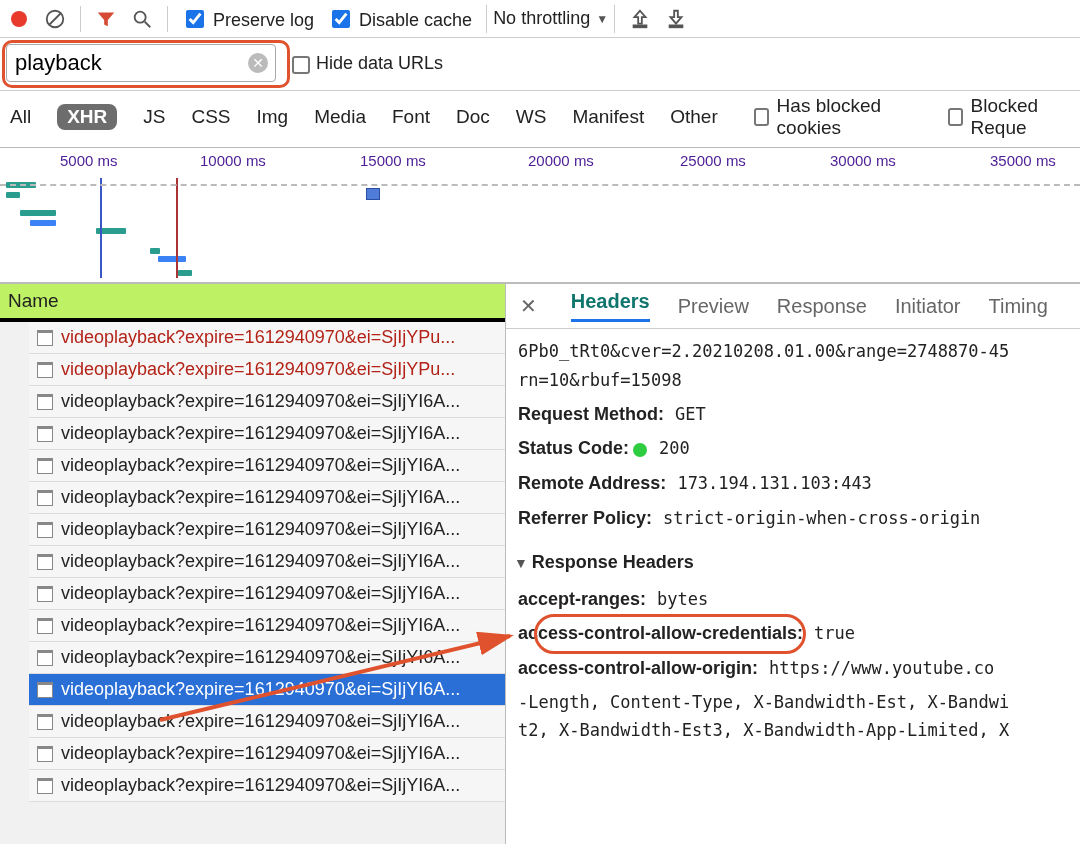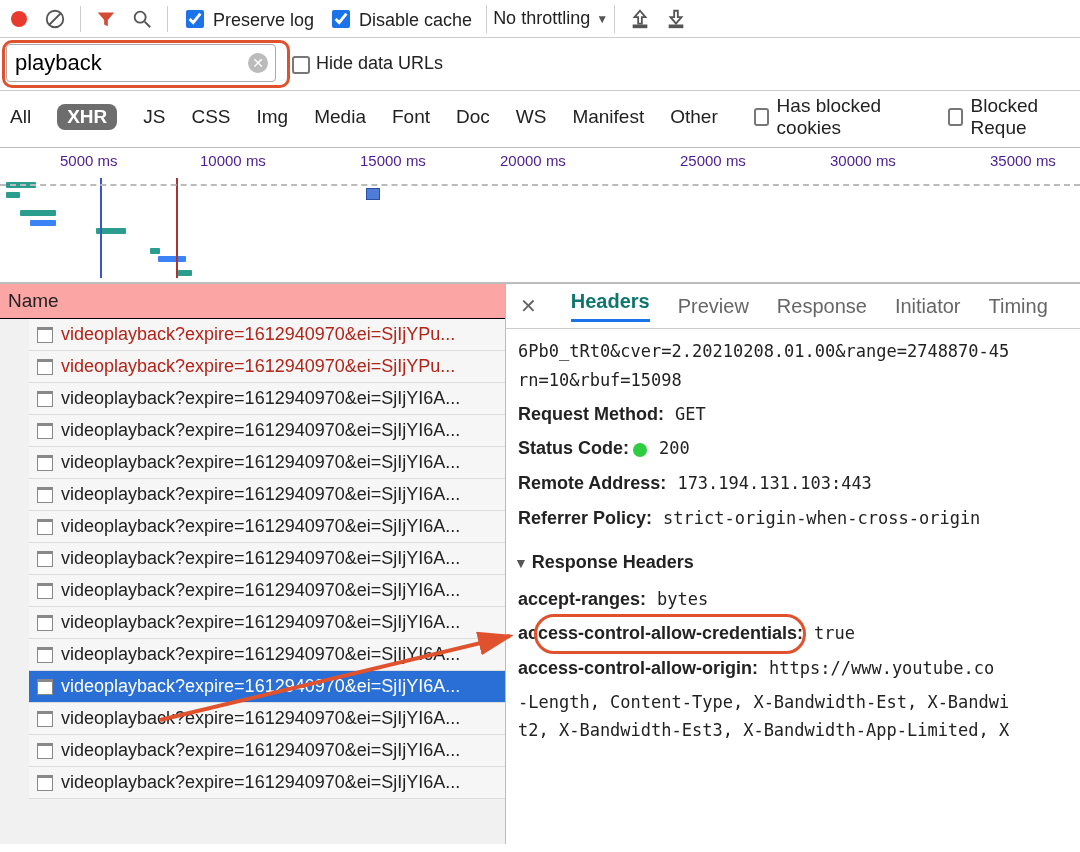--- a/index.html
+++ b/index.html
@@ -60,21 +60,21 @@
   .type-cb { display:flex; align-items:center; gap:8px; margin-left:10px;}
   .type-cb .box { width:18px;height:18px;border:2px solid #777;border-radius:3px; }
   .timeline {
     height:136px; border-bottom:2px solid #bcbcbc; position:relative;
     background:#fff;
   }
   .tick { position:absolute; top:4px; font-size:15px; color:#4c1d95; }
   .tbar { position:absolute; height:6px; border-radius:1px; }
   .split { display:flex; height:560px; }
   .reqcol { width:506px; border-right:1px solid #bbb; background:#f1f1f1; display:flex; flex-direction:column; }
-  .reqhead { padding:6px 8px; font-size:19px; font-weight:500; border-bottom:1px solid #000000; background:#fca5a5;}
+  .reqhead { padding:6px 8px; font-size:19px; font-weight:500; border-bottom:4px solid #000000; background:#bef264;}
   .reqlist { overflow:hidden; }
   .reqrow {
     display:flex; align-items:center; gap:8px; padding:5px 8px;
     border-bottom:1px solid #dcdcdc; font-size:18px; white-space:nowrap;
     background:#f6f6f6;
     margin-left:29px;
   }
   .reqrow.red { color:#b32318; }
   .reqrow.sel { background:#2a6fd6; color:#fff; }
   .reqrow .ico { width:16px;height:16px;border:1px solid #888;display:inline-block; background:#fff; border-top-width:3px;}
@@ -178,21 +178,21 @@
   <span class="type-cb">
       <span class="box"></span>
       <span>Blocked Reque</span>
     </span>
 </div>
 
 <div class="timeline">
   <span class="tick" style="left:60px">5000 ms</span>
   <span class="tick" style="left:200px">10000 ms</span>
   <span class="tick" style="left:360px">15000 ms</span>
-  <span class="tick" style="left:500px">20000 ms</span>
+  <span class="tick" style="left:528px">20000 ms</span>
   <span class="tick" style="left:680px">25000 ms</span>
   <span class="tick" style="left:830px">30000 ms</span>
   <span class="tick" style="left:990px">35000 ms</span>
 
   <div class="tbar" style="left:6px;top:34px;width:30px;background:#2a9d8f;"></div>
   <div class="tbar" style="left:6px;top:44px;width:14px;background:#2a9d8f;"></div>
   <div class="tbar" style="left:20px;top:62px;width:36px;background:#2a9d8f;"></div>
   <div class="tbar" style="left:30px;top:72px;width:26px;background:#3b82f6;"></div>
   <div class="tbar" style="left:96px;top:80px;width:30px;background:#2a9d8f;"></div>
   <div class="tbar" style="left:150px;top:100px;width:10px;background:#2a9d8f;"></div>

